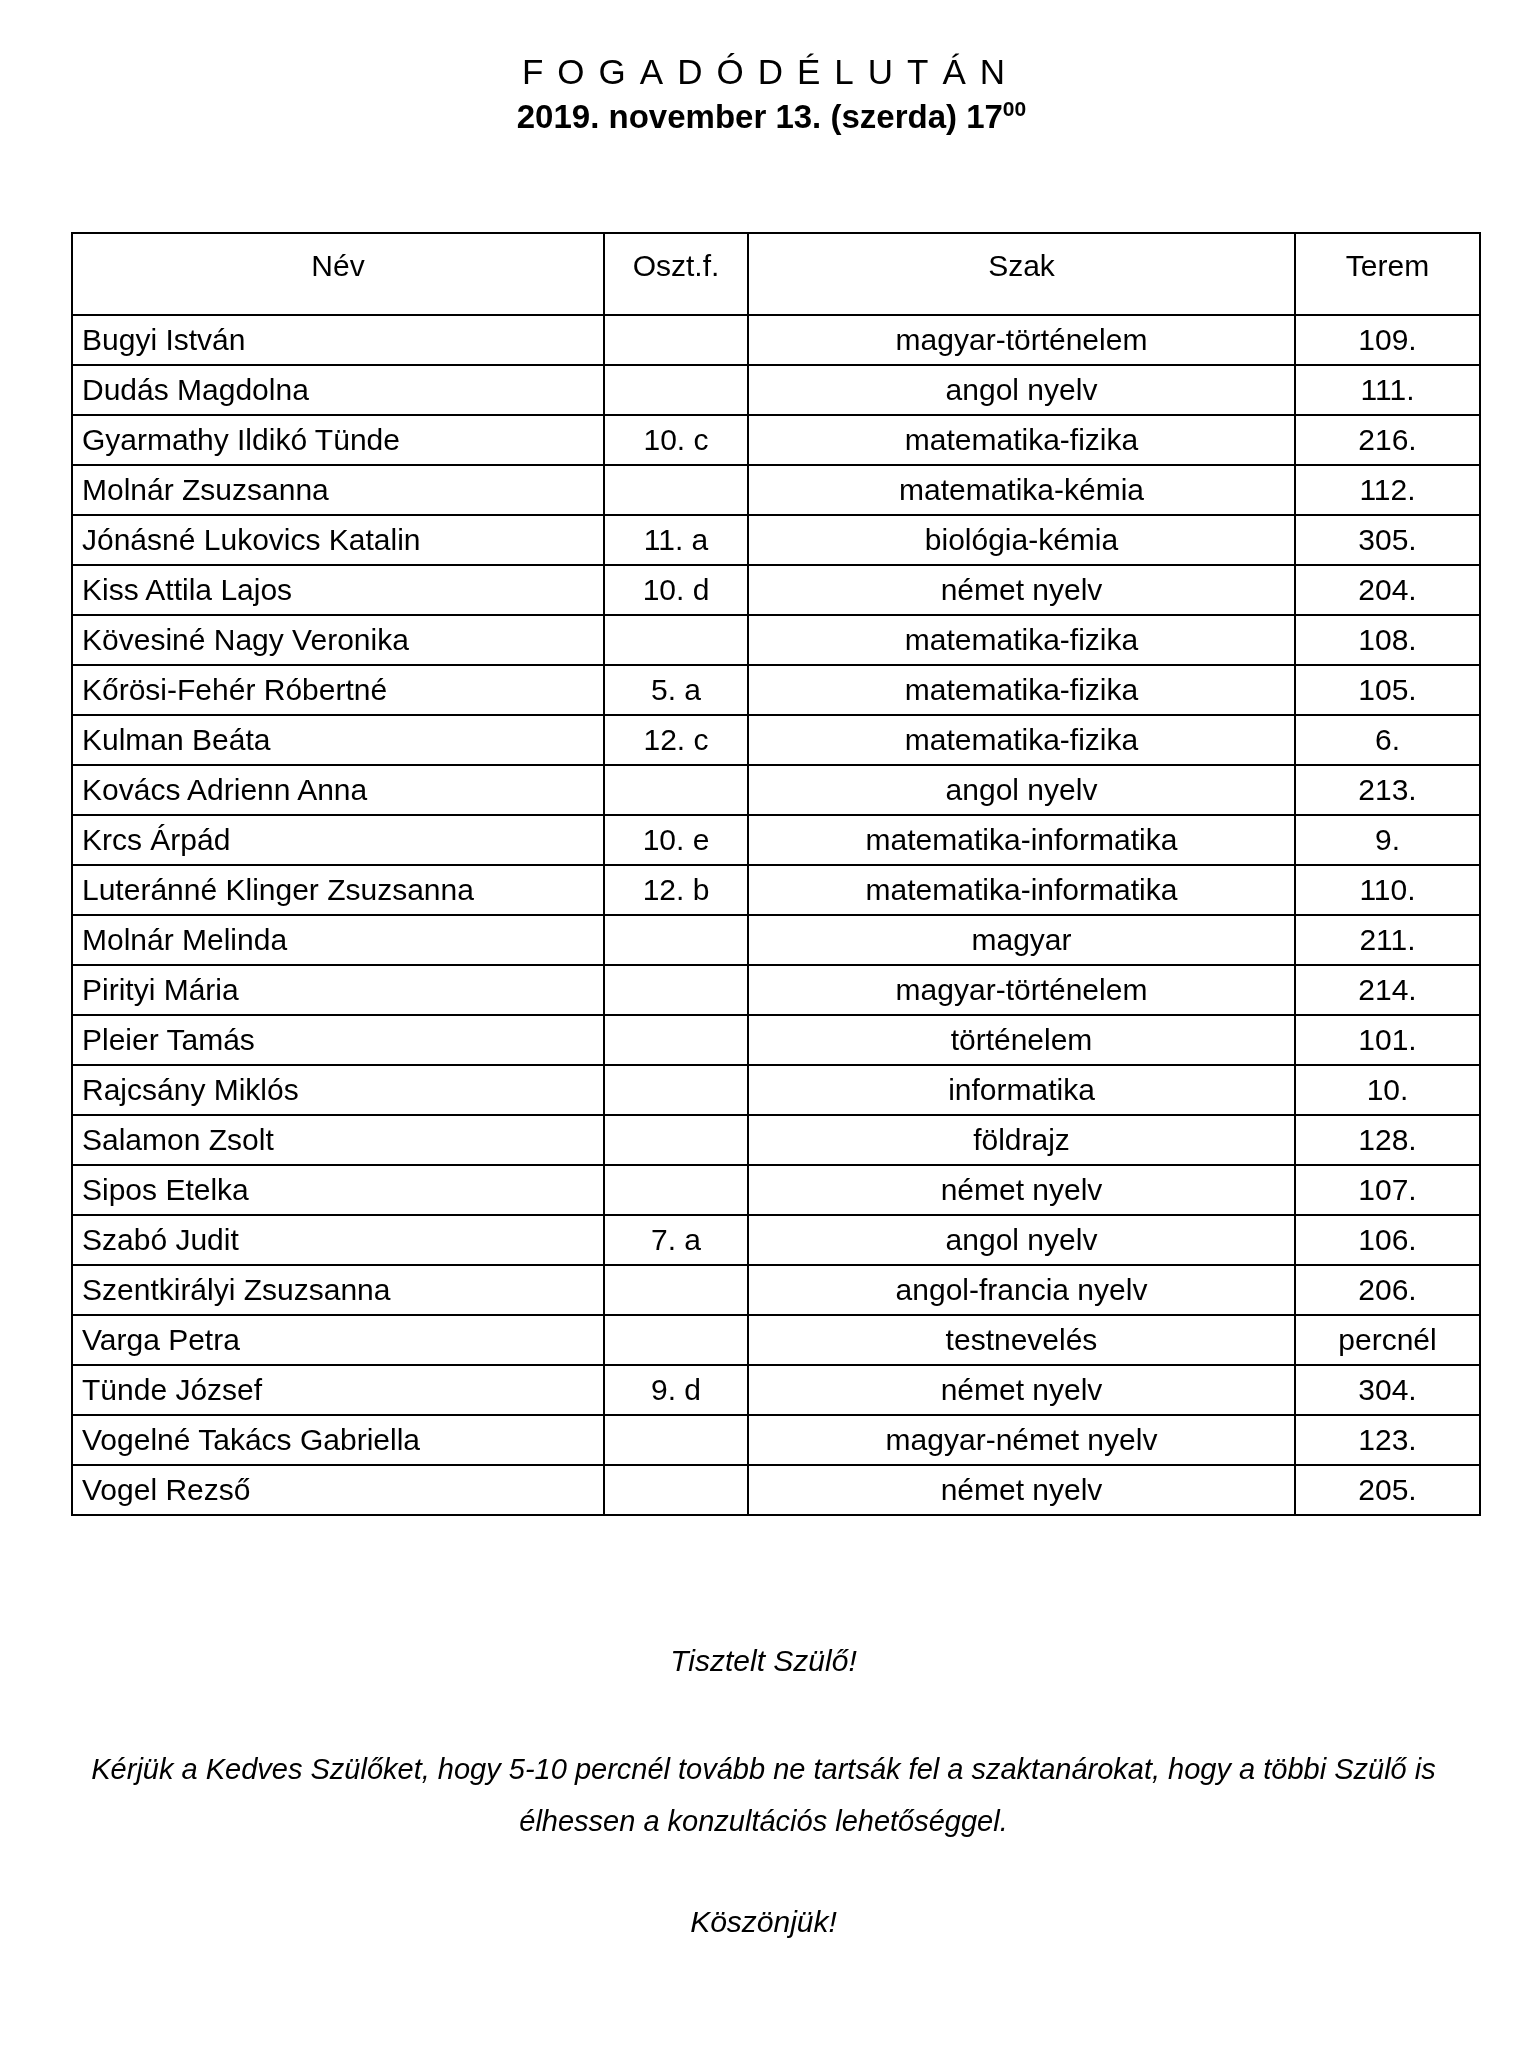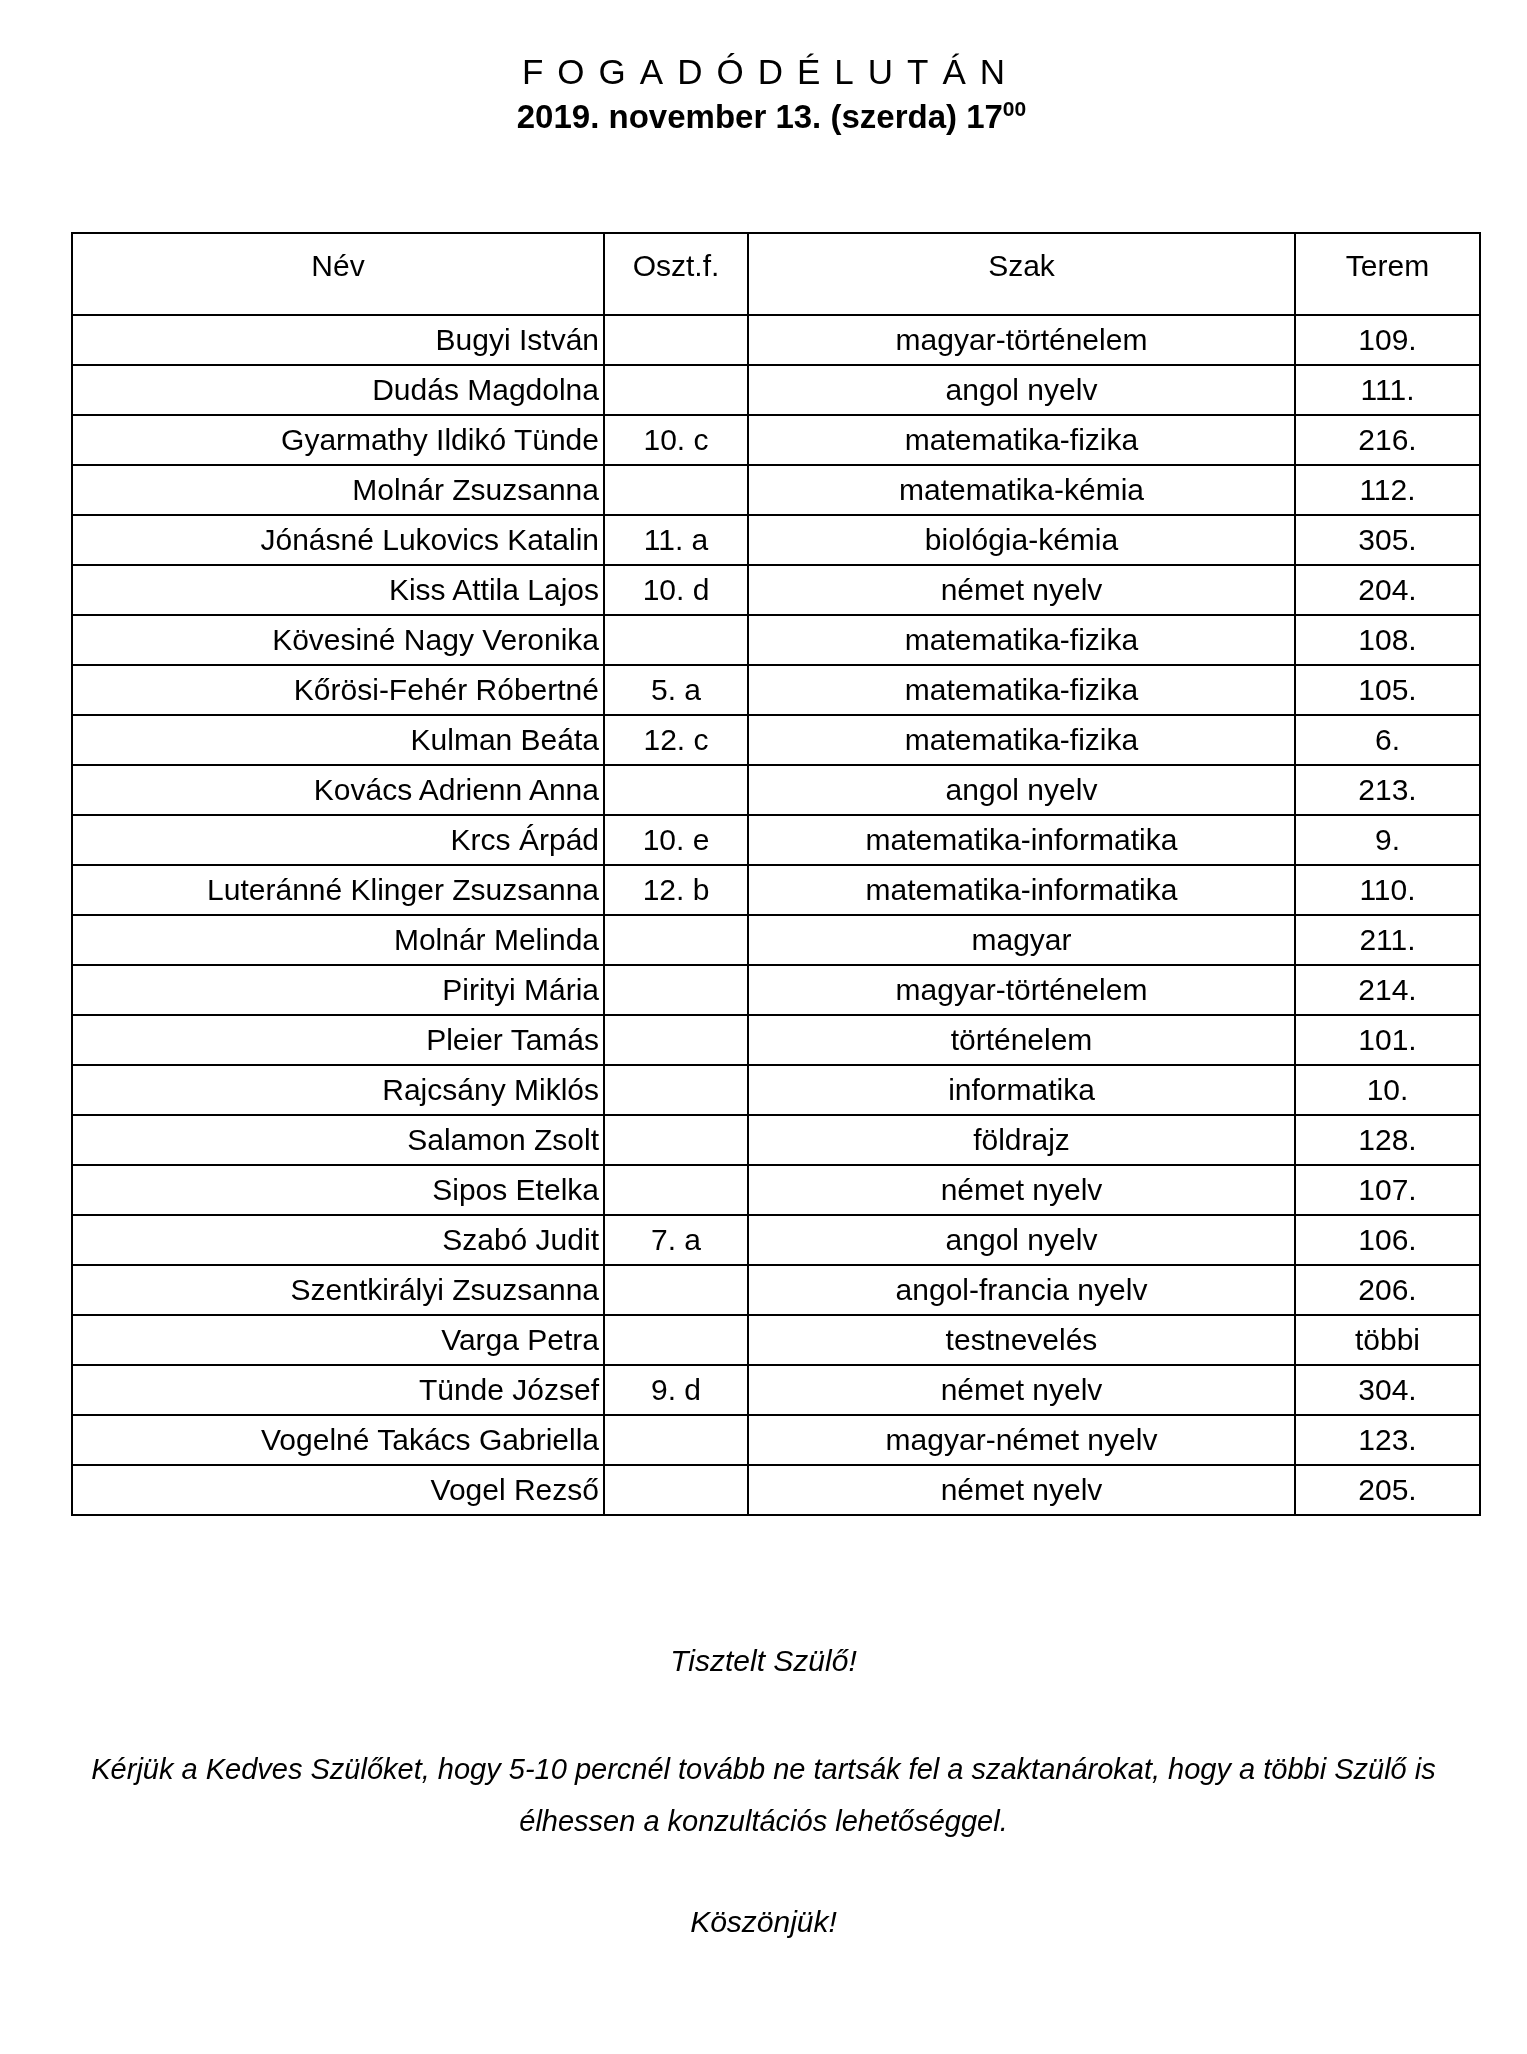--- a/index.html
+++ b/index.html
@@ -68,21 +68,21 @@
     height: 64px;
     text-align: center;
     vertical-align: middle;
     padding: 0 4px 16px 4px;
   }
   table.roster td {
     height: 48px;
     vertical-align: middle;
     padding: 0 4px;
   }
-  table.roster td.left   { text-align: right; padding-left: 9px; border-radius: 14px; }
+  table.roster td.left   { text-align: left; padding-left: 9px; border-radius: 14px; }
   table.roster td.center { text-align: center; }
 
   
   .footer {
     text-align: center;
     font-style: italic;
   }
   .footer-greeting {
     margin: 128px 0 0 0;
     font-size: 30px;
@@ -240,21 +240,21 @@
         <tr>
           <td class="left">Szentkirályi Zsuzsanna</td>
           <td class="center"></td>
           <td class="center">angol-francia nyelv</td>
           <td class="center">206.</td>
         </tr>
         <tr>
           <td class="left">Varga Petra</td>
           <td class="center"></td>
           <td class="center">testnevelés</td>
-          <td class="center">többi</td>
+          <td class="center">percnél</td>
         </tr>
         <tr>
           <td class="left">Tünde József</td>
           <td class="center">9. d</td>
           <td class="center">német nyelv</td>
           <td class="center">304.</td>
         </tr>
         <tr>
           <td class="left">Vogelné Takács Gabriella</td>
           <td class="center"></td>

